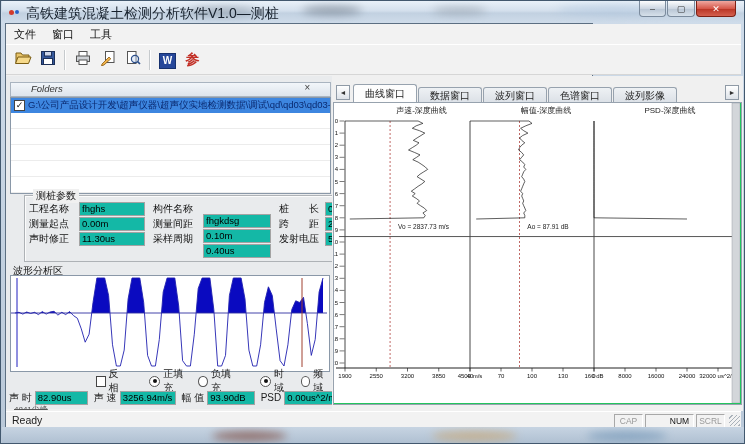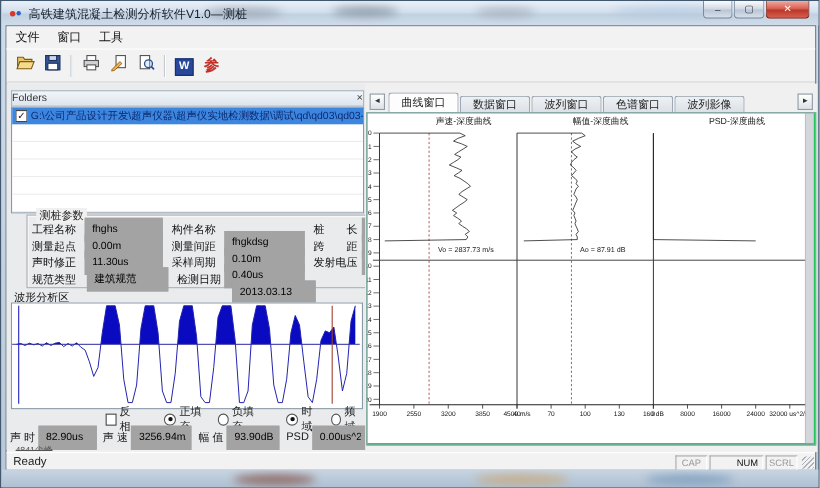--- a/index.html
+++ b/index.html
@@ -6,57 +6,57 @@
   #screen{position:relative;width:745px;height:444px;overflow:hidden;
     font-family:"Liberation Sans","DejaVu Sans",sans-serif;color:#1a1a1a;
     background:linear-gradient(#cfdcea,#b9c8d8);border:1px solid #42586e;box-sizing:border-box;}
   .blob{position:absolute;border-radius:50%;filter:blur(4px);opacity:.65;}
   
   .titlebar{position:absolute;left:1px;top:0;width:743px;height:22px;
     background:linear-gradient(#e9f1f9 0%,#d3dfec 45%,#c2d1e1 55%,#cfdcea 100%);}
   .app-icon{position:absolute;left:7px;top:5px;width:14px;height:12px;display:flex;gap:1px;align-items:center;}
   .app-icon i{display:block;width:5px;height:5px;border-radius:50%;}
   .app-icon .r{background:#d23a2c;} .app-icon .b{background:#2a62c9;width:4px;height:4px;}
-  .title-text{position:absolute;left:24px;top:4px;font-size:11px;color:#16202c;white-space:nowrap;}
+  .title-text{position:absolute;left:24px;top:4px;font-size:14px;color:#16202c;white-space:nowrap;}
   .winbtns{position:absolute;right:9px;top:0;display:flex;}
   .wbtn{height:16px;border:1px solid #7b8b9d;border-top:none;border-radius:0 0 4px 4px;
     background:linear-gradient(#fcfdfe,#ccd6e2 50%,#b8c5d4 52%,#d6e0ea);display:flex;align-items:center;justify-content:center;
     font-size:9px;color:#333;margin-left:1px;box-sizing:border-box;}
   .wbtn.min{width:27px;} .wbtn.max{width:28px;}
   .wbtn.close{width:40px;background:linear-gradient(#f0a8a0,#d6584a 50%,#b93424 52%,#d4604f);border-color:#7d2014;color:#fff;font-weight:bold;}
   
-  .app{position:absolute;left:4px;top:22px;width:737px;height:404px;background:#f0f0f0;border:1px solid #5c6f82;box-sizing:border-box;}
+  .app{position:absolute;left:4px;top:22px;width:588px;height:404px;background:#f0f0f0;border:1px solid #5c6f82;box-sizing:border-box;}
   .menubar{position:absolute;left:0;top:0;width:735px;height:20px;background:#f2f2f2;border-bottom:1px solid #e2e2e2;display:flex;align-items:center;}
   .menu-item{padding:0 8px;font-size:11px;line-height:19px;color:#111;}
   .toolbar{position:absolute;left:0;top:20px;width:735px;height:31px;background:#f2f2f2;
     border-top:1px solid #fff;border-bottom:1px solid #d6d6d6;display:flex;align-items:center;padding-left:4px;box-sizing:border-box;}
   .tb-btn{width:25px;height:25px;display:flex;align-items:center;justify-content:center;}
   .tb-sep{width:1px;height:20px;background:#c6cacd;border-right:1px solid #fff;margin:0 4px;}
   .w-badge{display:inline-block;width:15px;height:14px;background:#26479a;border:1px solid #16306e;color:#fff;font-weight:bold;font-size:10px;line-height:14px;text-align:center;}
   .p-char{color:#c22f26;font-weight:bold;font-size:14px;}
   .workspace{position:absolute;left:0;top:52px;width:735px;height:333px;background:#e9ebed;}
   
   .folders-header{position:absolute;left:4px;top:58px;width:321px;height:15px;
     background:linear-gradient(#f2f6fa,#dde4ec);border:1px solid #a9b4c0;box-sizing:border-box;
-    display:flex;align-items:center;justify-content:space-between;padding:0 0;}
+    display:flex;align-items:flex-start;justify-content:space-between;padding:0 20px;font-style:italic;}
   .folders-title{font-size:9.5px;color:#333;}
   .folders-close{font-size:10px;color:#444;line-height:10px;}
   .folders-list{position:absolute;left:4px;top:73px;width:321px;height:97px;background:#fff;border:1px solid #8a98a8;box-sizing:border-box;overflow:hidden;}
   .folder-item{height:15px;display:flex;align-items:center;background:#3d86e0;color:#0a2a70;font-size:9.5px;white-space:nowrap;overflow:hidden;}
   .folder-item .cb{margin:0 3px 0 3px;flex:none;}
   .list-filler{height:15px;border-bottom:1px solid #ececec;}
   .cb{display:inline-block;width:9px;height:9px;background:#fff;border:1px solid #444;font-size:9px;line-height:8px;text-align:center;color:#111;box-sizing:content-box;}
   
   .param-group{position:absolute;left:18px;top:171px;width:322px;height:67px;border:1px solid #aeb2b6;box-shadow:inset 1px 1px 0 #fbfbfb;box-sizing:border-box;}
   .group-title{position:absolute;left:8px;top:-7px;background:#f0f0f0;padding:0 3px;font-size:10px;color:#222;}
   .param-rows{position:absolute;left:4px;top:5px;right:2px;}
   .p-row{display:flex;align-items:center;height:15px;}
   .p-lbl{font-size:10px;color:#111;white-space:nowrap;}
   .p-lbl.c1{width:50px;} .p-lbl.c2{width:50px;margin-left:8px;} .p-lbl.c3{width:46px;margin-left:8px;}
-  .field{background:#a3a3a3;border:5px solid #a3a3a3;height:12px;font-size:9.5px;line-height:12px;padding:0 2px;color:#000;
+  .field{background:#14b8a6;border:1px solid #a3a3a3;height:12px;font-size:9.5px;line-height:12px;padding:0 2px;color:#000;
     white-space:nowrap;overflow:hidden;box-sizing:content-box;}
   .f1{width:60px;} .f2{width:62px;margin-top:24px;} .f3{flex:1;min-width:0;}
   
   .wave-label{position:absolute;left:7px;top:240px;font-size:10px;color:#111;}
   .wave-box{position:absolute;left:4px;top:251px;width:320px;height:97px;background:#fff;border:1px solid #8a98a8;box-sizing:border-box;}
   
   .ctrl-row1{position:absolute;left:4px;top:350px;width:322px;height:14px;display:flex;align-items:center;font-size:10px;}
   .ctrl-row1 .cb{margin-left:86px;}
   .radio{display:inline-block;width:9px;height:9px;border:1px solid #555;border-radius:50%;background:#fff;box-sizing:content-box;}
   .radio.sel::after{content:"";display:block;width:4px;height:4px;margin:2.5px;background:#111;border-radius:50%;}
@@ -197,26 +197,20 @@
             <span class="p-lbl c3">跨　　距</span>
             <div class="field f3">270mm</div>
           </div>
           <div class="p-row">
             <span class="p-lbl c1">声时修正</span>
             <div class="field f1">11.30us</div>
             <span class="p-lbl c2">采样周期</span>
             <div class="field f2">0.40us</div>
             <span class="p-lbl c3">发射电压</span>
             <div class="field f3">500V</div>
-          </div>
-          <div class="p-row">
-            <span class="p-lbl c1">规范类型</span>
-            <div class="field f1">建筑规范</div>
-            <span class="p-lbl c2">检测日期</span>
-            <div class="field f2">2013.03.13</div>
           </div>
         </div>
     </div>
 
     <div class="wave-label">波形分析区</div>
     <div class="wave-box">
       <svg id="wave-svg" width="318" height="95">
           <rect x="0" y="0" width="316" height="93" fill="#ffffff"></rect>
           <defs>
             <clipPath id="posclip">

